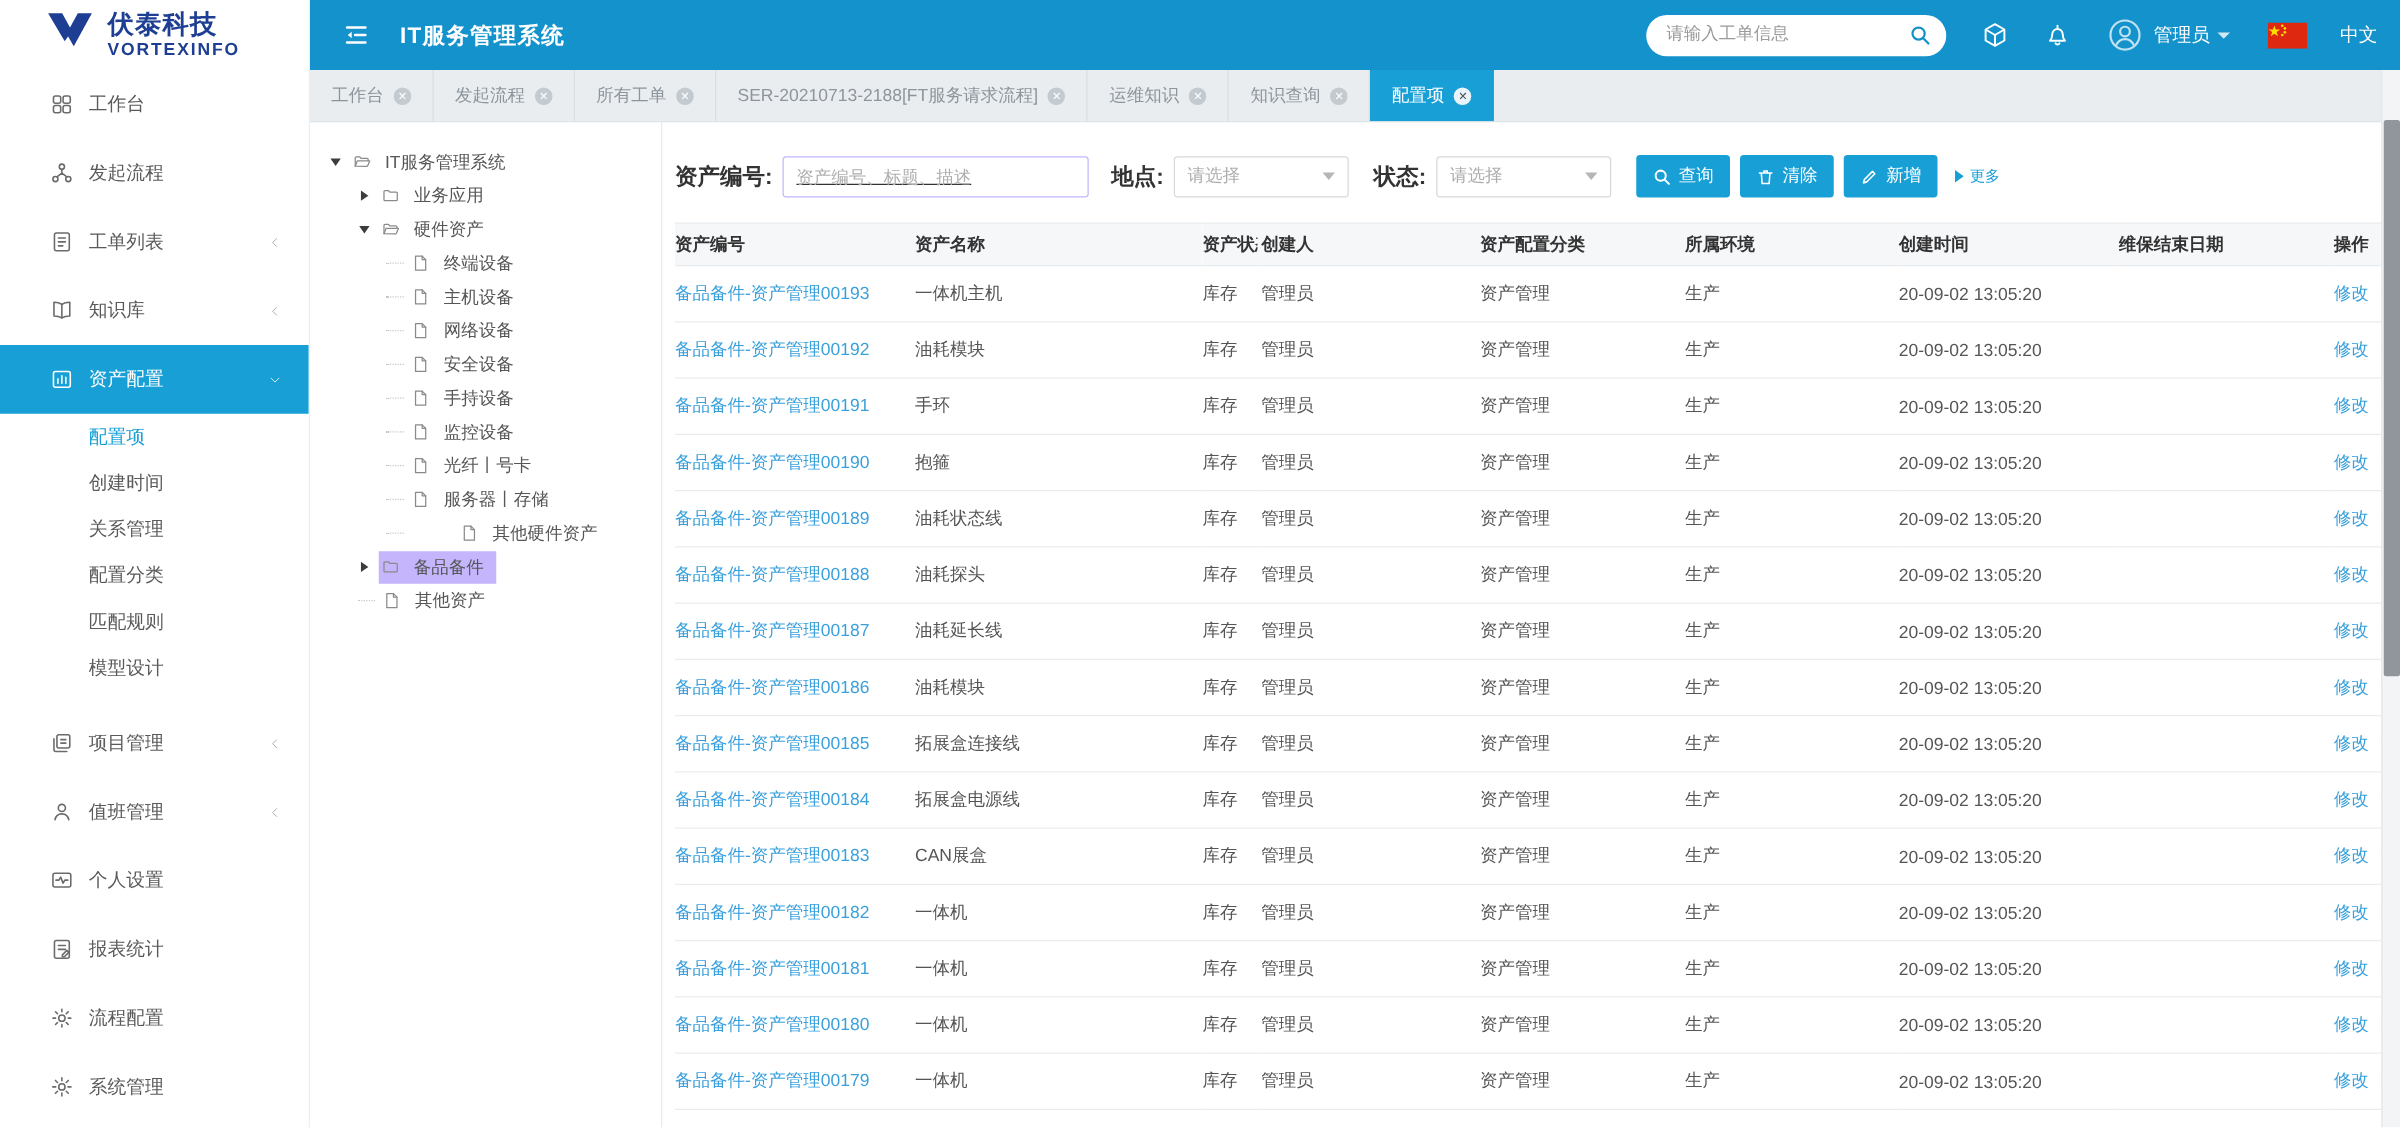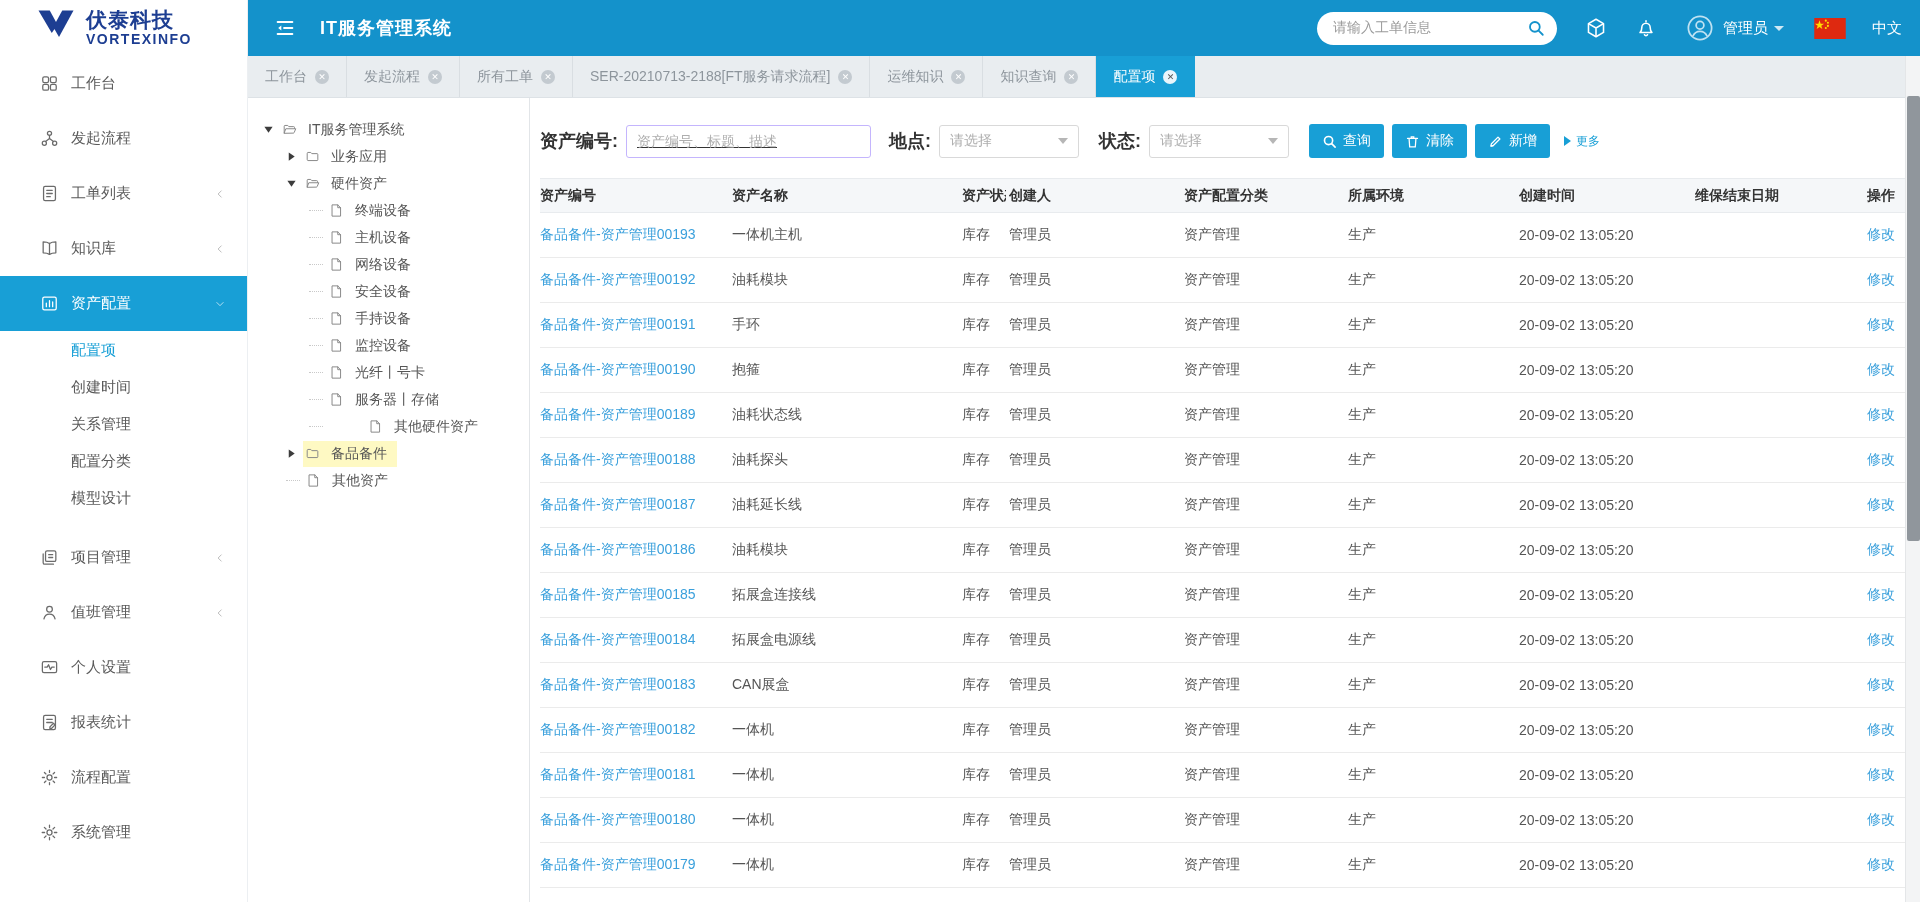--- a/index.html
+++ b/index.html
@@ -48,21 +48,21 @@
   .tab.active .tab-close { background:#e9f5fb; color:#555; }
 
   
   .content { flex:1; display:flex; min-height:0; }
   .tree-panel { width:282px; flex:0 0 282px; border-right:1px solid #e2e5e8; padding-top:18px; overflow:hidden; background:#fff; }
   .tnode { height:27px; display:flex; align-items:center; font-size:14px; color:#565656; cursor:pointer; white-space:nowrap; }
   .tnode .arr { width:11px; height:11px; color:#3c3c3c; margin-right:6px; flex:0 0 11px; }
   .tnode .tic { width:15px; height:15px; color:#8a8a8a; margin-right:7px; flex:0 0 15px; }
   .tnode .stub { width:14px; border-top:1px dotted #c9c9c9; margin-right:4px; }
   .tnode .lbl { padding:2px 4px; }
-  .tnode.selected .sel-wrap { background:#fef9c3; }
+  .tnode.selected .sel-wrap { background:#c4b5fd; }
   .sel-wrap { display:flex; align-items:center; padding:2px 6px 2px 2px; }
 
   .table-panel { flex:1; min-width:0; overflow:hidden; background:#fff; }
   .filterbar { height:80px; display:flex; align-items:center; padding:6px 0 0 10px; white-space:nowrap; }
   .flabel { font-size:18px; font-weight:bold; color:#333; margin-right:8px; }
   .ftext { width:245px; height:33px; border:1px solid #c4b5fd; border-radius:3px; padding:0 10px; font-size:14px; color:#333; outline:none; font-family:inherit;text-decoration:underline; }
   .ftext::placeholder { color:#aeaeae; }
   .fsel { width:140px; height:33px; border:1px solid #d9d9d9; border-radius:3px; display:flex; align-items:center; padding:0 10px; font-size:14px; color:#aeaeae; margin-right:20px; cursor:pointer; background:#fff; }
   .fsel .fcaret { margin-left:auto; width:0; height:0; border-left:5px solid transparent; border-right:5px solid transparent; border-top:6px solid #b6b6b6; }
   .fgap { width:18px; }
@@ -145,20 +145,21 @@
           <span>资产配置</span>
           <svg viewBox="0 0 24 24" fill="none" stroke="currentColor" stroke-width="1.6" stroke-linecap="round" stroke-linejoin="round" class="chev">
             <path d="M4.5 8.5L12 16l7.5-7.5"></path>
           </svg>
         </div>
         <div class="side-sub">
           <div class="side-sub-item active">配置项</div>
           <div class="side-sub-item">创建时间</div>
           <div class="side-sub-item">关系管理</div>
           <div class="side-sub-item">配置分类</div>
+          <div class="side-sub-item">匹配规则</div>
           <div class="side-sub-item">模型设计</div>
         </div>
         <div class="side-item side-group-gap">
           <svg viewBox="0 0 24 24" fill="none" stroke="currentColor" stroke-width="1.6" stroke-linecap="round" stroke-linejoin="round" class="mi">
             <rect x="7" y="3.5" width="13" height="13.5" rx="2"></rect>
             <path d="M4 7.5v11a2 2 0 0 0 2 2h11"></path>
             <path d="M11 8.5h5M11 12h5"></path>
           </svg>
           <span>项目管理</span>
           <svg viewBox="0 0 24 24" fill="none" stroke="currentColor" stroke-width="1.6" stroke-linecap="round" stroke-linejoin="round" class="chev">

